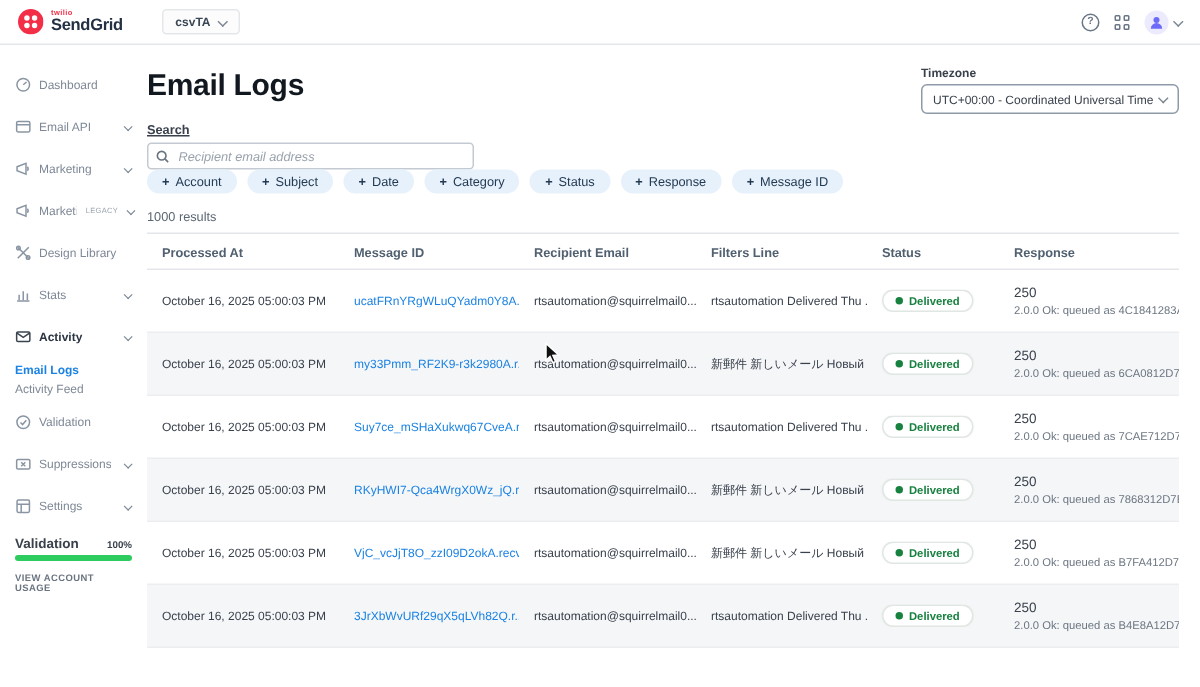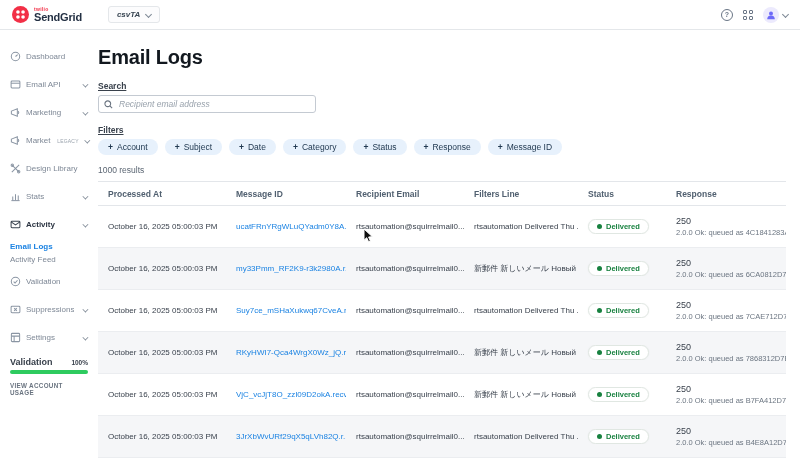--- a/index.html
+++ b/index.html
@@ -9,21 +9,21 @@
 
   
   .topbar { height:30px; display:flex; align-items:center; padding:0 12px;
     border-bottom:1px solid #e4e7ea; background:#fff; position:relative; z-index:5; }
   .brand { display:flex; align-items:center; gap:5px; }
   .brand-text { line-height:1; }
   .brand-top { font-size:5px; font-weight:bold; color:#f22f46; letter-spacing:.3px; }
   .brand-bottom { font-size:11px; font-weight:bold; color:#233043; letter-spacing:-.2px; }
   .account-btn { margin-left:26px; display:flex; align-items:center; gap:5px;
     font-size:8px; font-weight:bold; color:#3a4754; background:#fcfcfd;
-    border:1px solid #e4e7ea; border-radius:3px; padding:3px 8px; cursor:pointer;font-style:italic; }
+    border:1px solid #e4e7ea; border-radius:3px; padding:3px 8px; cursor:pointer; }
   .tb-spacer { flex:1; }
   .tb-right { display:flex; align-items:center; gap:10px; }
   .help-icon { width:12px; height:12px; border:1px solid #6a7686; border-radius:50%;
     font-size:7px; color:#6a7686; display:flex; align-items:center; justify-content:center; font-weight:bold; }
   .grid-icon { width:10px; height:10px; display:grid; grid-template-columns:4px 4px; gap:2px; }
   .grid-icon span { width:4px; height:4px; border:1px solid #6a7686; border-radius:1px; }
   .avatar-wrap { display:flex; align-items:center; gap:3px; cursor:pointer; }
   .avatar { width:16px; height:16px; border-radius:50%; background:#eceafd;
     display:flex; align-items:center; justify-content:center; }
 
@@ -234,31 +234,37 @@
         <span class="rep-val">100%</span>
       </div>
       <div class="rep-bar"></div>
     </div>
     <div class="usage-link">VIEW ACCOUNT USAGE</div>
   </div>
 
   <div class="main">
     <h1 class="page-title">Email Logs</h1>
 
+    <div class="tz">
+      <div class="tz-label">Timezone</div>
+      <div class="tz-select">
+        <span>UTC+00:00 - Coordinated Universal Time</span>
+        <span class="chev"></span>
+      </div>
+    </div>
 
     <div class="search-label">Search</div>
     <div class="search-box">
       <svg width="9" height="9" viewBox="0 0 10 10" fill="none" stroke="#6a7480" stroke-width="1.2">
           <circle cx="4.2" cy="4.2" r="3.2"></circle>
           <path d="M6.6 6.6 L9 9"></path>
         </svg>
       <span class="ph">Recipient email address</span>
     </div>
 
-    <div class="filters-label">Filters</div>
     <div class="chips">
 
         <div class="chip">
           <span class="plus">+</span>
           <span>Account</span>
         </div>
 
         <div class="chip">
           <span class="plus">+</span>
           <span>Subject</span>

